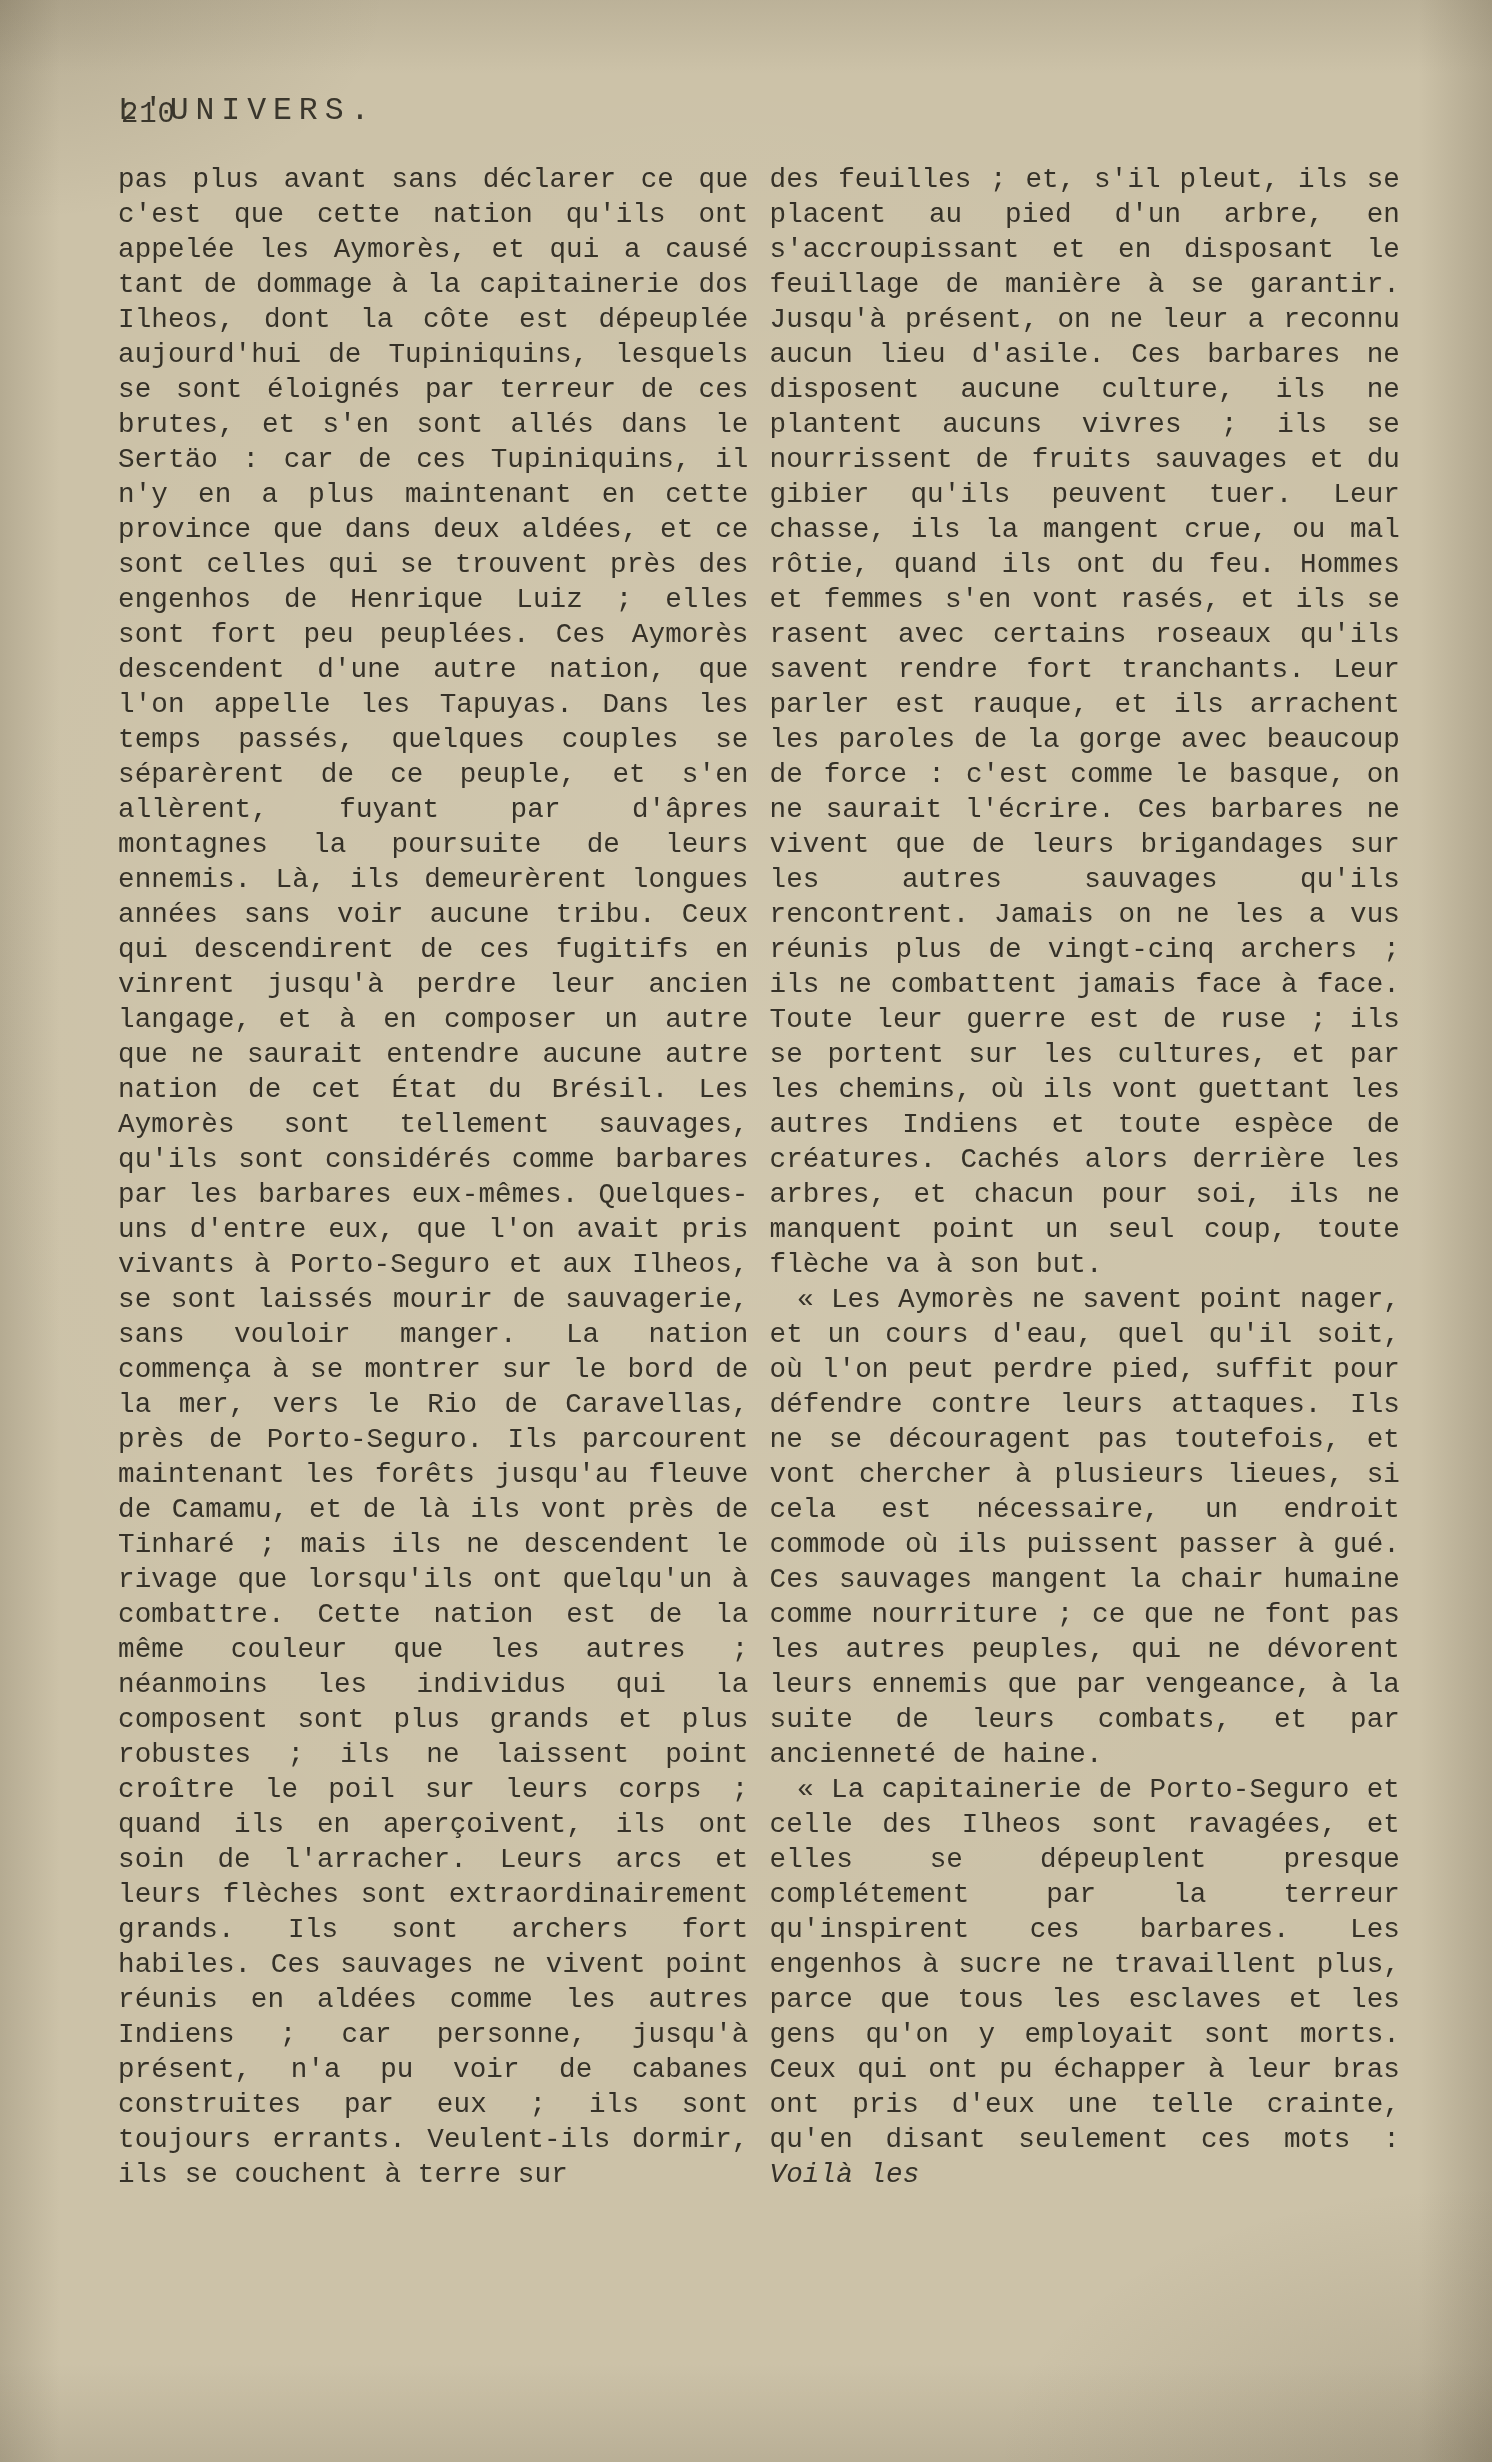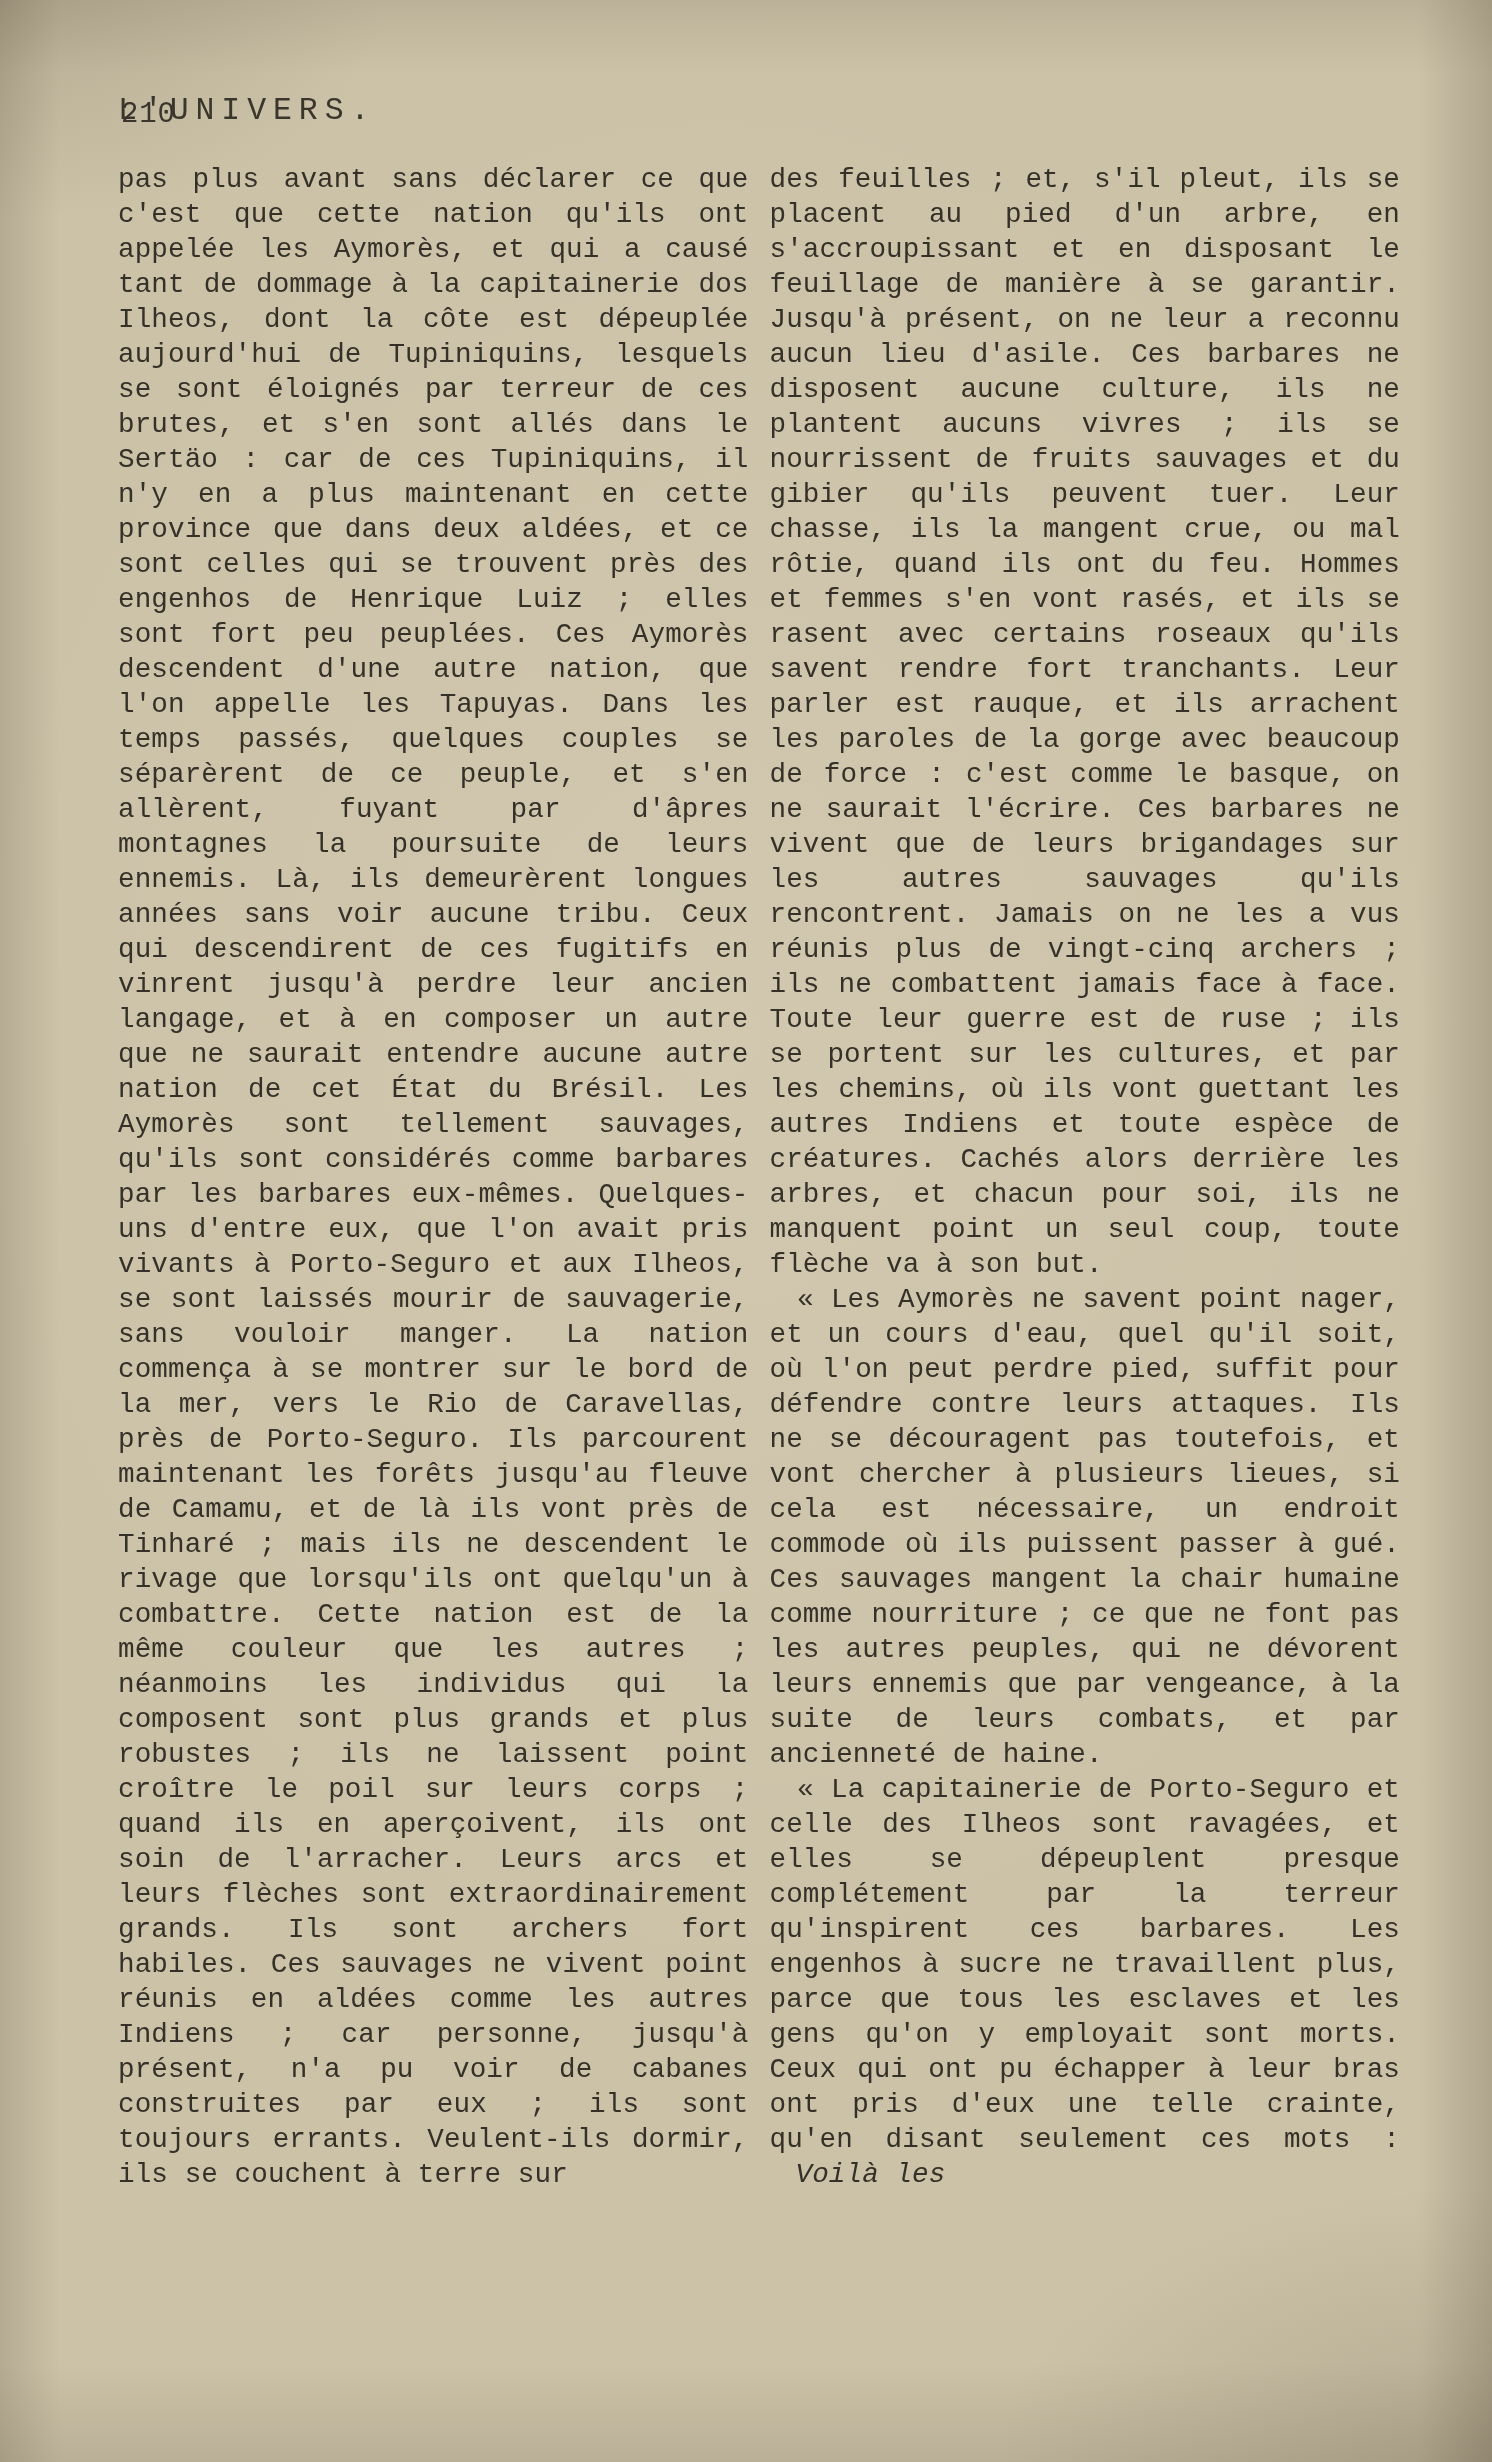--- a/index.html
+++ b/index.html
@@ -62,21 +62,20 @@
     text-align: justify;
     letter-spacing: 0.1px;
     color: #353128;
     text-rendering: optimizeLegibility;
   }
   .para.indent {
     text-indent: 1.0em;
   }
   .italic {
     font-style: italic;
-    margin-left: 26px;
   }
 </style>
 </head>
 <body>
 
 <div class="page">
 
   <header class="page-header">
     <span class="page-number">210</span>
     <span class="running-title">L'UNIVERS.</span>

